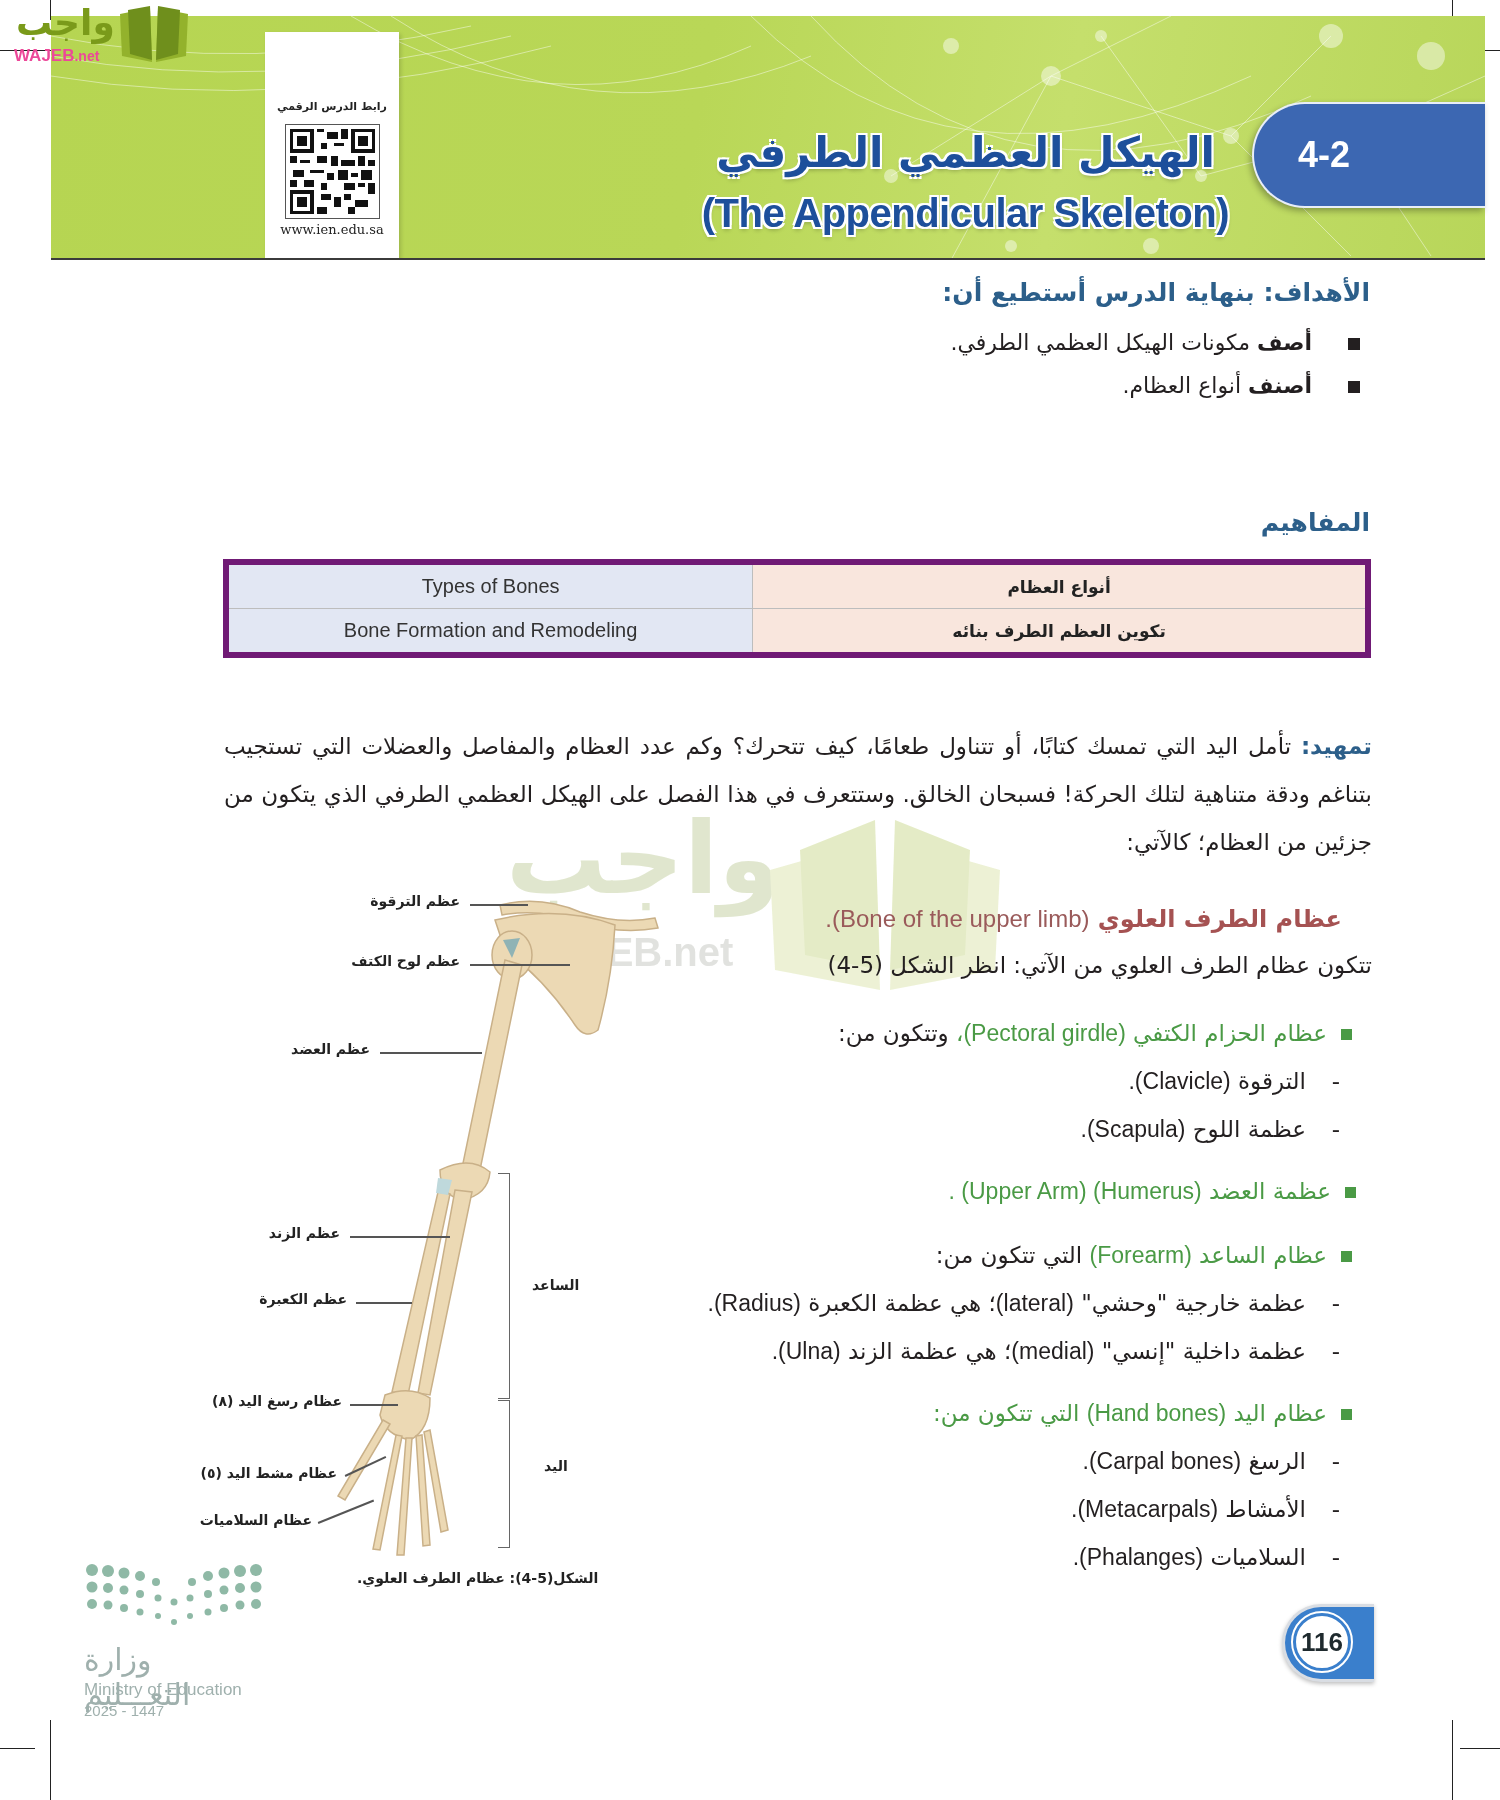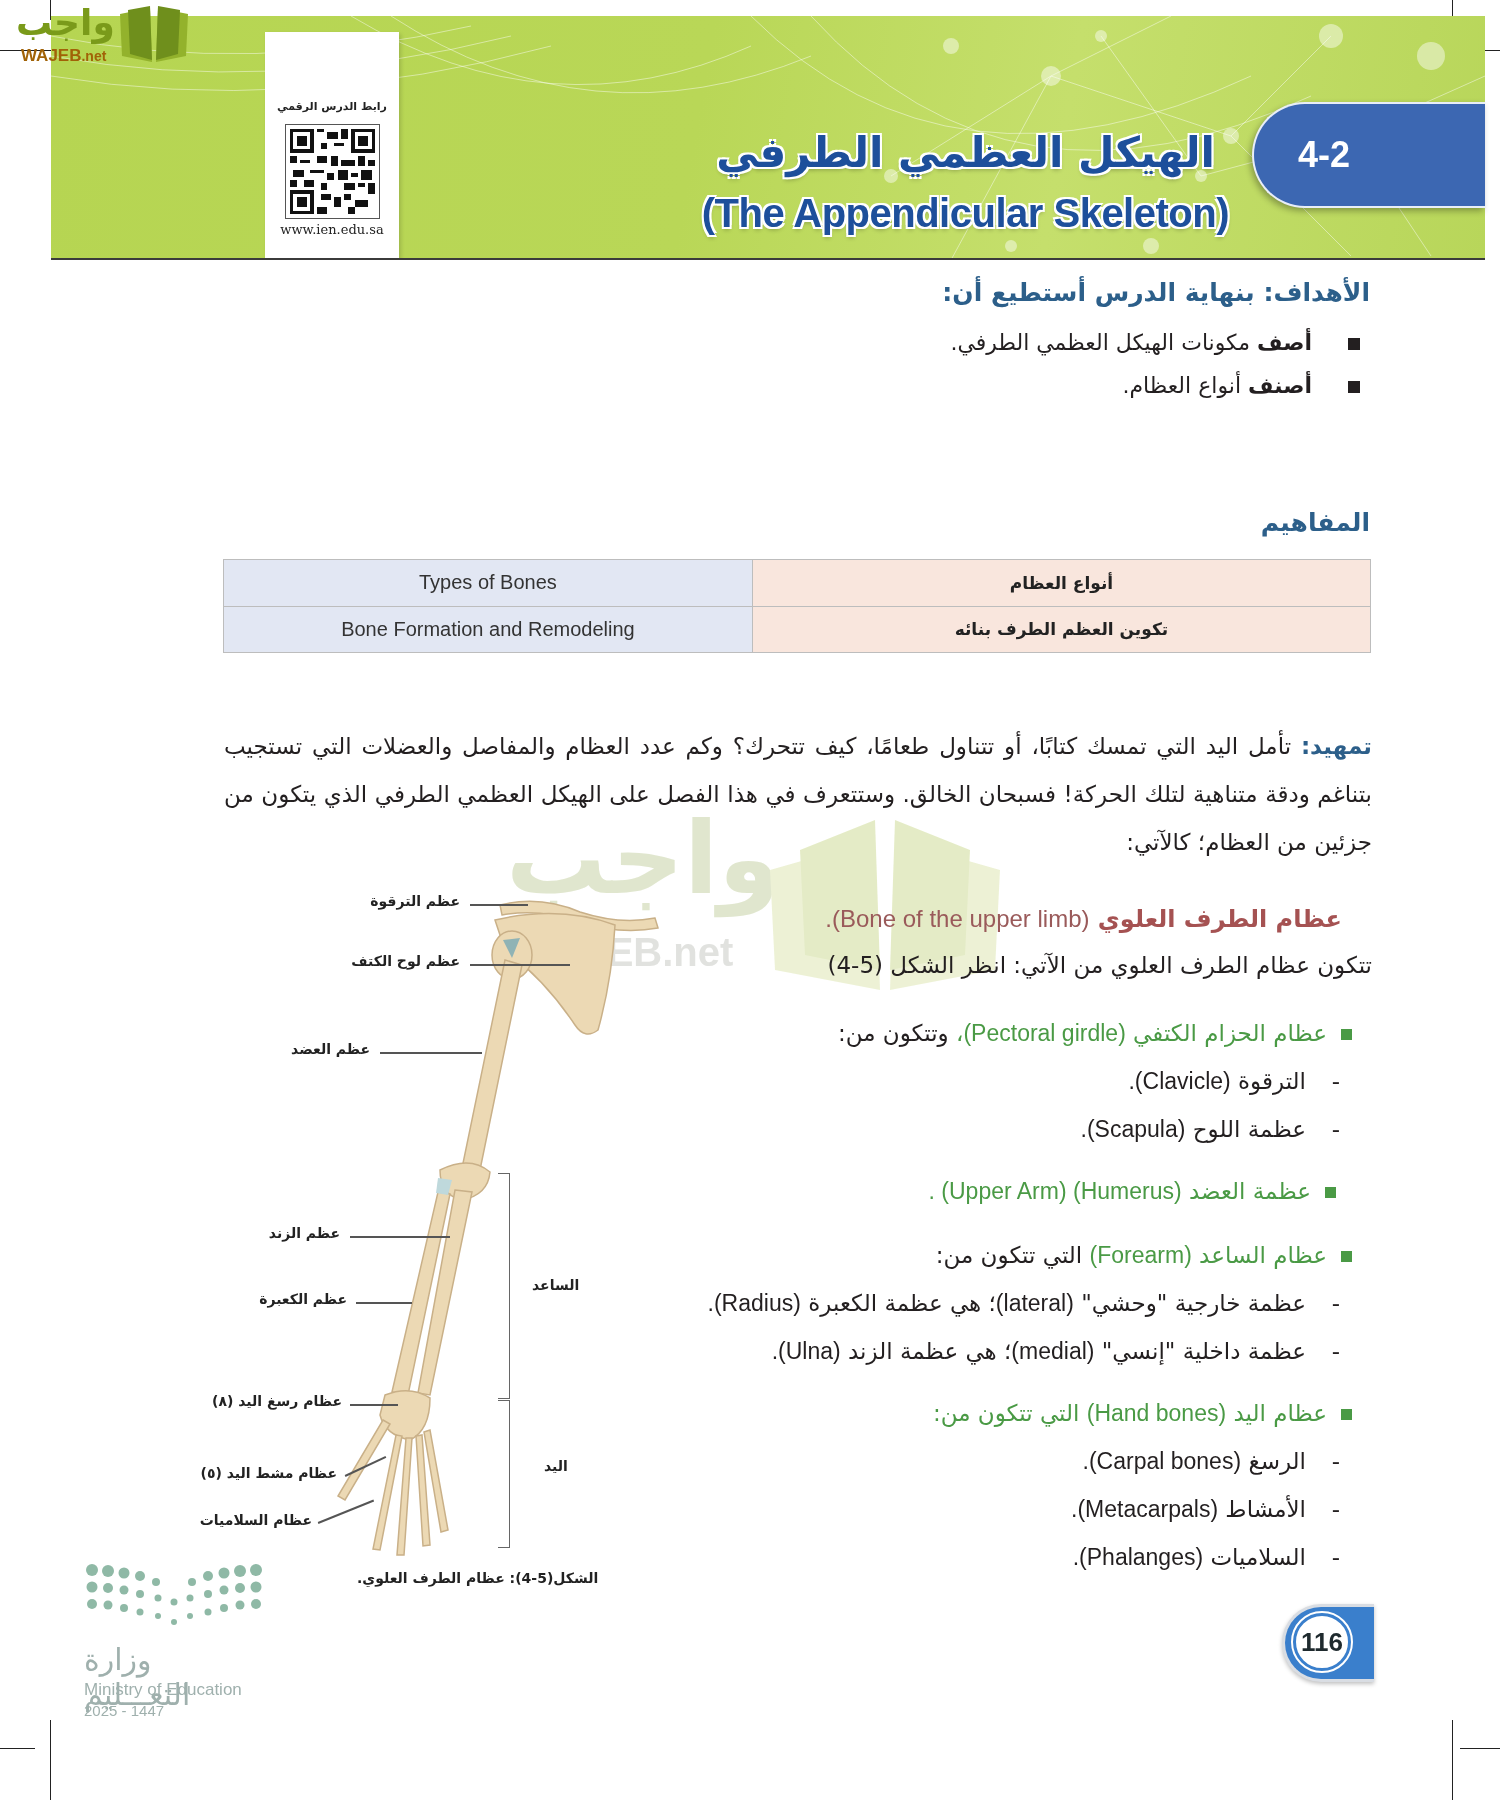--- a/index.html
+++ b/index.html
@@ -41,35 +41,35 @@
     position: absolute; left: 1252px; top: 102px; width: 233px; height: 106px;
     background: #3c67b2; border: 2px solid #e8eef8; border-right: none;
     border-radius: 53px 0 0 53px;
     box-shadow: -2px 3px 6px rgba(0,0,0,0.3);
   }
   .lesson-num { position: absolute; left: 44px; top: 30px; color: #fff; font-family: "Liberation Sans", sans-serif; font-weight: bold; font-size: 36px; }
 
   
   .wajeb-logo { position: absolute; left: 8px; top: 2px; width: 180px; height: 66px; }
   .wajeb-ar { position: absolute; left: 8px; top: 0px; font-size: 36px; font-weight: bold; color: #7a9a1a; direction: rtl; }
-  .wajeb-en { position: absolute; left: 13px; top: 44px; font-family: "Liberation Sans", sans-serif; font-size: 17px; font-weight: bold; color: #a16207; }
+  .wajeb-en { position: absolute; left: 6px; top: 44px; font-family: "Liberation Sans", sans-serif; font-size: 17px; font-weight: bold; color: #ec4899; }
   .wajeb-en small { font-size: 14px; }
   .objectives-head { position: absolute; right: 130px; top: 278px; font-size: 25px; font-weight: bold; color: #2c5f8a; direction: rtl; }
   .objectives-head .lead { color: #2c5f8a; }
   .obj-list { position: absolute; right: 140px; top: 322px; direction: rtl; list-style: none; }
   .obj-list li { font-size: 22px; line-height: 42.5px; position: relative; padding-right: 48px; }
   .obj-list li .sq { position: absolute; right: 0; top: 16px; width: 12px; height: 12px; background: #231f20; }
   .obj-list li b { font-weight: bold; }
 
   .concepts-head { position: absolute; right: 130px; top: 508px; font-size: 25px; font-weight: bold; color: #2c5f8a; direction: rtl; }
 
   
   .concepts-table {
     position: absolute; left: 223px; top: 559px; width: 1148px; border-collapse: collapse;
-    border: 1px solid #701a75;
+    border: 6px solid #701a75;
   }
   .concepts-table td { height: 46.5px; border: 1px solid #bdbdbd; text-align: center; vertical-align: middle; }
   .concepts-table td.en { width: 574px; background: #e2e7f3; font-family: "Liberation Sans", sans-serif; font-size: 20px; color: #333; }
   .concepts-table td.ar { width: 678px; background: #f9e6dd; font-size: 17px; font-weight: bold; direction: rtl; color: #222; }
 
   
   .intro {
     position: absolute; left: 224px; top: 722px; width: 1148px; direction: rtl; text-align: justify;
     font-size: 23px; line-height: 48px;
   }
@@ -274,21 +274,21 @@
 <div class="green-bullet" style="right:148px;top:1020px;">
   <span class="sq"></span><span>عظام الحزام الكتفي </span><span class="en">(Pectoral girdle)،</span><span class="black">   وتتكون من:</span>
 </div>
 <div class="dash-item" style="right:160px;top:1068px;">
   <span class="dash">-</span><span>الترقوة </span><span class="en">(Clavicle).</span>
 </div>
 <div class="dash-item" style="right:160px;top:1116px;">
   <span class="dash">-</span><span>عظمة اللوح </span><span class="en">(Scapula).</span>
 </div>
 
-<div class="green-bullet" style="right:164px;top:1178px;">
+<div class="green-bullet" style="right:144px;top:1178px;">
   <span class="sq"></span><span>عظمة العضد </span><span class="en">(Humerus) (Upper Arm) .</span>
 </div>
 
 <div class="green-bullet" style="right:148px;top:1242px;">
   <span class="sq"></span><span>عظام الساعد </span><span class="en">(Forearm)</span><span class="black">   التي تتكون من:</span>
 </div>
 <div class="dash-item" style="right:160px;top:1290px;">
   <span class="dash">-</span><span>عظمة خارجية "وحشي" </span><span class="en">(lateral)</span><span>؛ هي عظمة الكعبرة </span><span class="en">(Radius).</span>
 </div>
 <div class="dash-item" style="right:160px;top:1338px;">

